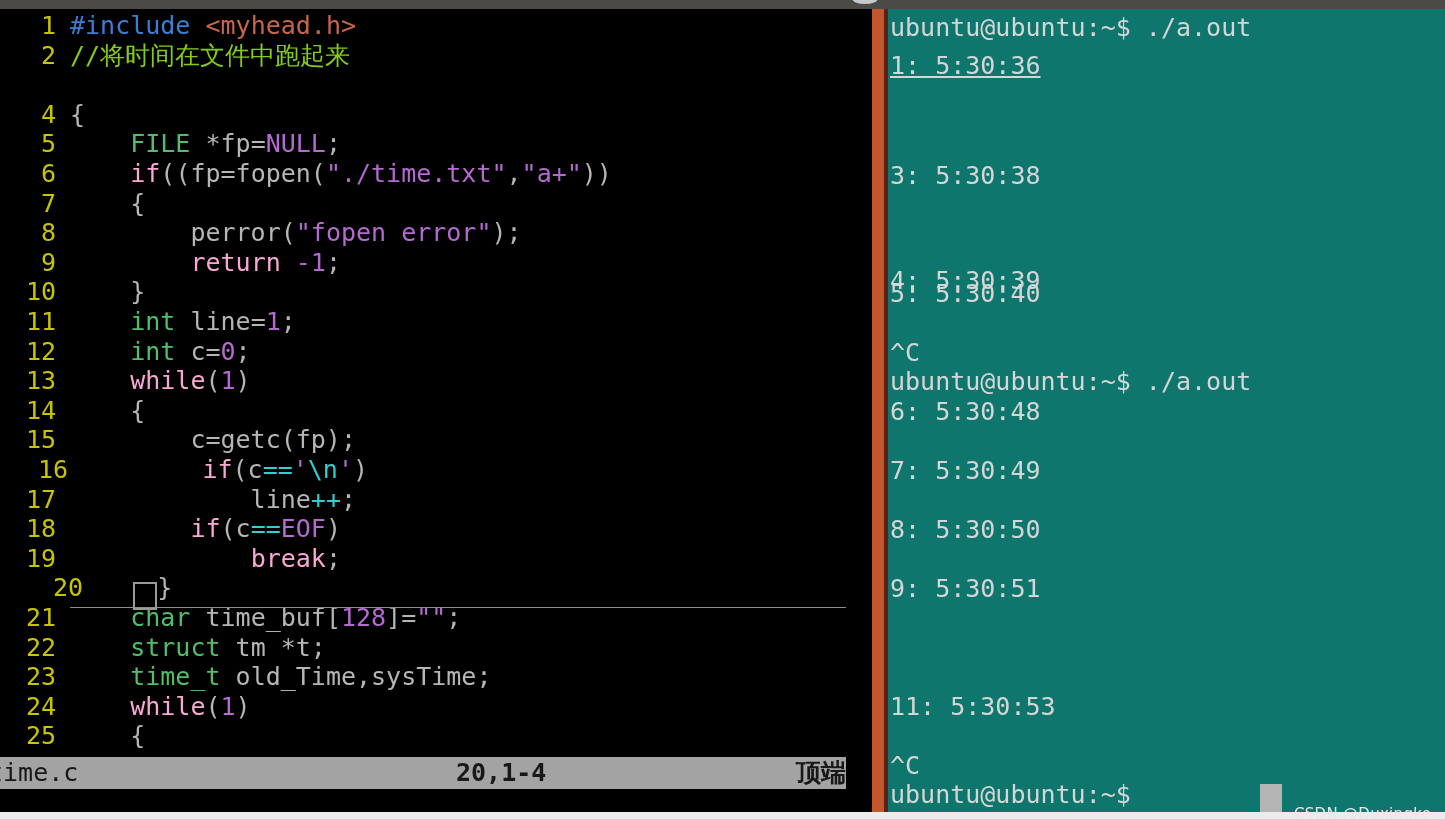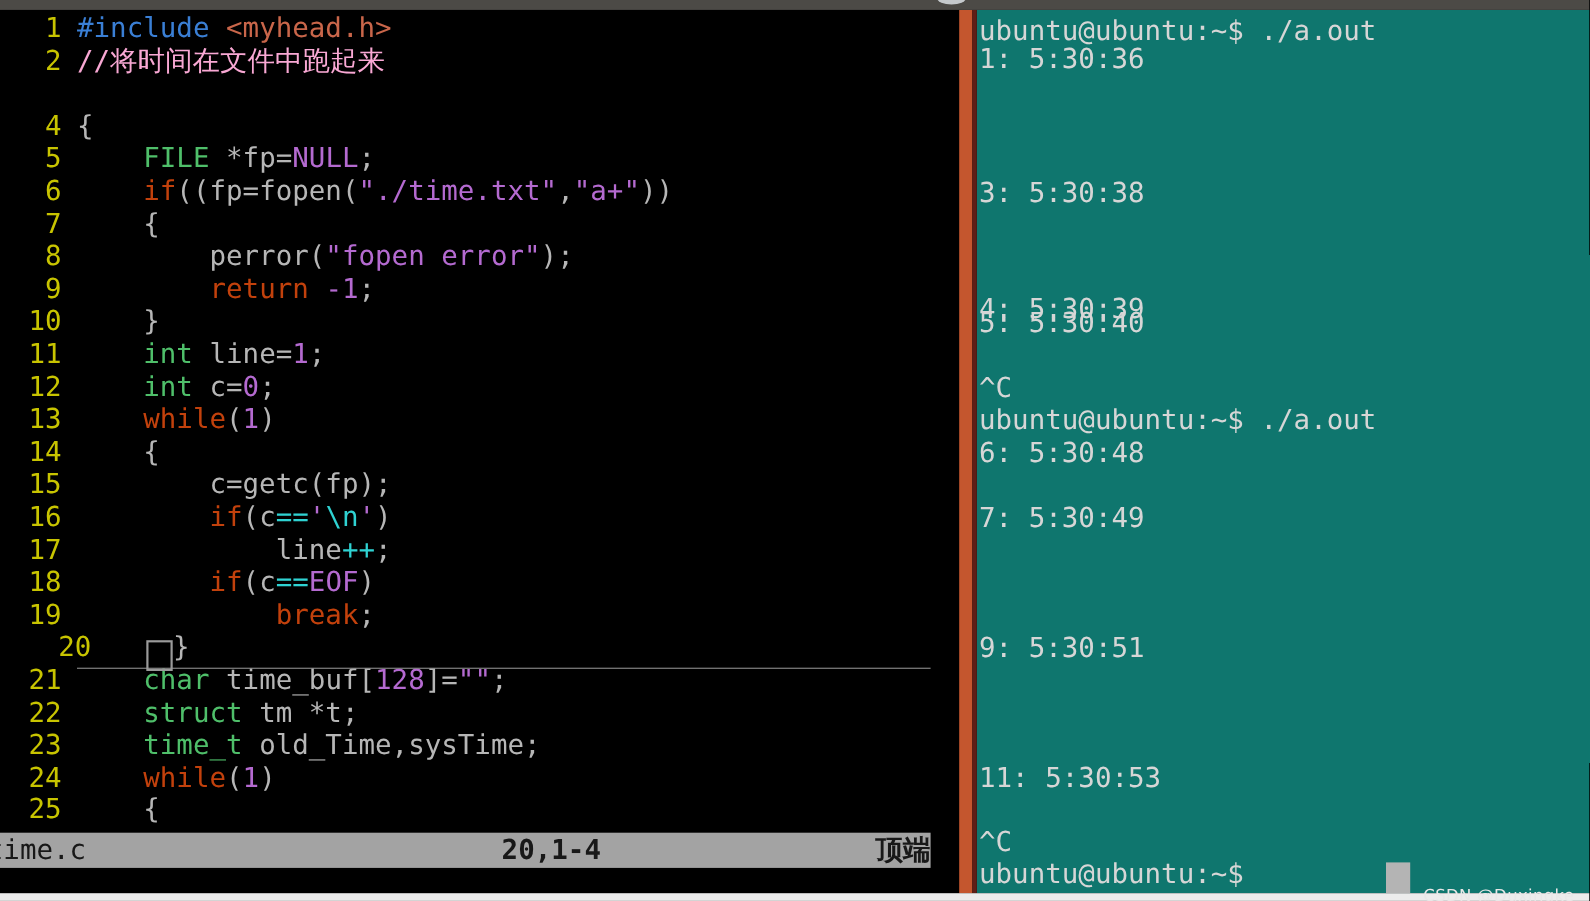--- a/index.html
+++ b/index.html
@@ -36,24 +36,24 @@
   }
   .num{
     display:inline-block; width:56px; text-align:right;
     color:#c8c400; padding-right:0px;
   }
   .txt{ padding-left:14px; }
 
   
   .c-pre   { color:#3a7fd5; }        
   .c-inc   { color:#c9664a; }        
-  .c-cmt   { color:#f9a8d4; }        
+  .c-cmt   { color:#84cc16; }        
   .c-type  { color:#4fbf6a; }        
   .c-plain { color:#b6b6b6; }        
-  .c-kw    { color:#c2410c; }        
+  .c-kw    { color:#f9a8d4; }        
   .c-str   { color:#b46ad0; }        
   .c-num   { color:#b46ad0; }        
   .c-cnst  { color:#b46ad0; }        
   .c-op    { color:#2fd2d2; }        
 
   
   #cursor-block{
     position:absolute; left:133px; top:573px; width:24px; height:28px;
     border:2px solid #9a9a9a; background:transparent; z-index:6;
   }
@@ -121,21 +121,21 @@
       <div class="ln" style="top: 150px;"><span class="num">6</span><span class="txt"><span class="c-plain">    </span><span class="c-kw">if</span><span class="c-plain">((fp=fopen(</span><span class="c-str">"./time.txt"</span><span class="c-plain">,</span><span class="c-str">"a+"</span><span class="c-plain">))</span></span></div>
       <div class="ln" style="top: 179.6px;"><span class="num">7</span><span class="txt"><span class="c-plain">    {</span></span></div>
       <div class="ln" style="top: 209.2px;"><span class="num">8</span><span class="txt"><span class="c-plain">        perror(</span><span class="c-str">"fopen error"</span><span class="c-plain">);</span></span></div>
       <div class="ln" style="top: 238.8px;"><span class="num">9</span><span class="txt"><span class="c-plain">        </span><span class="c-kw">return</span><span class="c-plain"> </span><span class="c-num">-1</span><span class="c-plain">;</span></span></div>
       <div class="ln" style="top: 268.4px;"><span class="num">10</span><span class="txt"><span class="c-plain">    }</span></span></div>
       <div class="ln" style="top: 298px;"><span class="num">11</span><span class="txt"><span class="c-plain">    </span><span class="c-type">int</span><span class="c-plain"> line=</span><span class="c-num">1</span><span class="c-plain">;</span></span></div>
       <div class="ln" style="top: 327.6px;"><span class="num">12</span><span class="txt"><span class="c-plain">    </span><span class="c-type">int</span><span class="c-plain"> c=</span><span class="c-num">0</span><span class="c-plain">;</span></span></div>
       <div class="ln" style="top: 357.2px;"><span class="num">13</span><span class="txt"><span class="c-plain">    </span><span class="c-kw">while</span><span class="c-plain">(</span><span class="c-num">1</span><span class="c-plain">)</span></span></div>
       <div class="ln" style="top: 386.8px;"><span class="num">14</span><span class="txt"><span class="c-plain">    {</span></span></div>
       <div class="ln" style="top: 416.4px;"><span class="num">15</span><span class="txt"><span class="c-plain">        c=getc(fp);</span></span></div>
-      <div class="ln" style="top: 446px;"><span class="num">16</span><span class="txt"><span class="c-plain">        </span><span class="c-kw">if</span><span class="c-plain">(c</span><span class="c-op">==</span><span class="c-str">'</span><span class="c-op">\n</span><span class="c-str">'</span><span class="c-plain">)</span></span></div>
+      <div class="ln" style="top: 446px; padding-left: 12px;"><span class="num">16</span><span class="txt"><span class="c-plain">        </span><span class="c-kw">if</span><span class="c-plain">(c</span><span class="c-op">==</span><span class="c-str">'</span><span class="c-op">\n</span><span class="c-str">'</span><span class="c-plain">)</span></span></div>
       <div class="ln" style="top: 475.6px;"><span class="num">17</span><span class="txt"><span class="c-plain">            line</span><span class="c-op">++</span><span class="c-plain">;</span></span></div>
       <div class="ln" style="top: 505.2px;"><span class="num">18</span><span class="txt"><span class="c-plain">        </span><span class="c-kw">if</span><span class="c-plain">(c</span><span class="c-op">==</span><span class="c-cnst">EOF</span><span class="c-plain">)</span></span></div>
       <div class="ln" style="top: 534.8px;"><span class="num">19</span><span class="txt"><span class="c-plain">            </span><span class="c-kw">break</span><span class="c-plain">;</span></span></div>
       <div class="ln" style="top: 564.4px; margin-left: 27px;"><span class="num">20</span><span class="txt"><span class="c-plain">    }</span></span></div>
       <div class="ln" style="top: 594px;"><span class="num">21</span><span class="txt"><span class="c-plain">    </span><span class="c-type">char</span><span class="c-plain"> time_buf[</span><span class="c-num">128</span><span class="c-plain">]=</span><span class="c-str">""</span><span class="c-plain">;</span></span></div>
       <div class="ln" style="top: 623.6px;"><span class="num">22</span><span class="txt"><span class="c-plain">    </span><span class="c-type">struct</span><span class="c-plain"> tm *t;</span></span></div>
       <div class="ln" style="top: 653.2px;"><span class="num">23</span><span class="txt"><span class="c-plain">    </span><span class="c-type">time_t</span><span class="c-plain"> old_Time,sysTime;</span></span></div>
       <div class="ln" style="top: 682.8px;"><span class="num">24</span><span class="txt"><span class="c-plain">    </span><span class="c-kw">while</span><span class="c-plain">(</span><span class="c-num">1</span><span class="c-plain">)</span></span></div>
       <div class="ln" style="top: 712.4px;"><span class="num">25</span><span class="txt"><span class="c-plain">    {</span></span></div>
     </div>
@@ -148,35 +148,36 @@
     <span id="sl-end">顶端</span>
   </div>
 </div>
 
 <div id="divider"></div>
 <div id="divider-shadow"></div>
 
 <div id="term">
   <div id="term-cursor"></div>
 <div class="tl" style="top: 4px;">ubuntu@ubuntu:~$ ./a.out</div>
-    <div class="tl" style="top: 30px;">1: 5:30:36</div>
+    <div class="tl" style="top: 42px; text-decoration: underline;">1: 5:30:36</div>
     <div class="tl" style="top: 63px;"></div>
     <div class="tl" style="top: 122px;"></div>
     <div class="tl" style="top: 151.5px;">3: 5:30:38</div>
     <div class="tl" style="top: 181px;"></div>
     <div class="tl" style="top: 210.5px; margin-top: 46px;">4: 5:30:39</div>
     <div class="tl" style="top: 240px;"></div>
     <div class="tl" style="top: 269.5px;">5: 5:30:40</div>
     <div class="tl" style="top: 299px;"></div>
     <div class="tl" style="top: 328.5px;">^C</div>
     <div class="tl" style="top: 358px;">ubuntu@ubuntu:~$ ./a.out</div>
     <div class="tl" style="top: 387.5px;">6: 5:30:48</div>
     <div class="tl" style="top: 417px;"></div>
     <div class="tl" style="top: 446.5px;">7: 5:30:49</div>
     <div class="tl" style="top: 476px;"></div>
+    <div class="tl" style="top: 505.5px;">8: 5:30:50</div>
     <div class="tl" style="top: 535px;"></div>
     <div class="tl" style="top: 564.5px;">9: 5:30:51</div>
     <div class="tl" style="top: 594px;"></div>
     <div class="tl" style="top: 653px;"></div>
     <div class="tl" style="top: 682.5px;">11: 5:30:53</div>
     <div class="tl" style="top: 712px;"></div>
     <div class="tl" style="top: 741.5px;">^C</div>
     <div class="tl" style="top: 771px;">ubuntu@ubuntu:~$ </div>
   </div>
 

